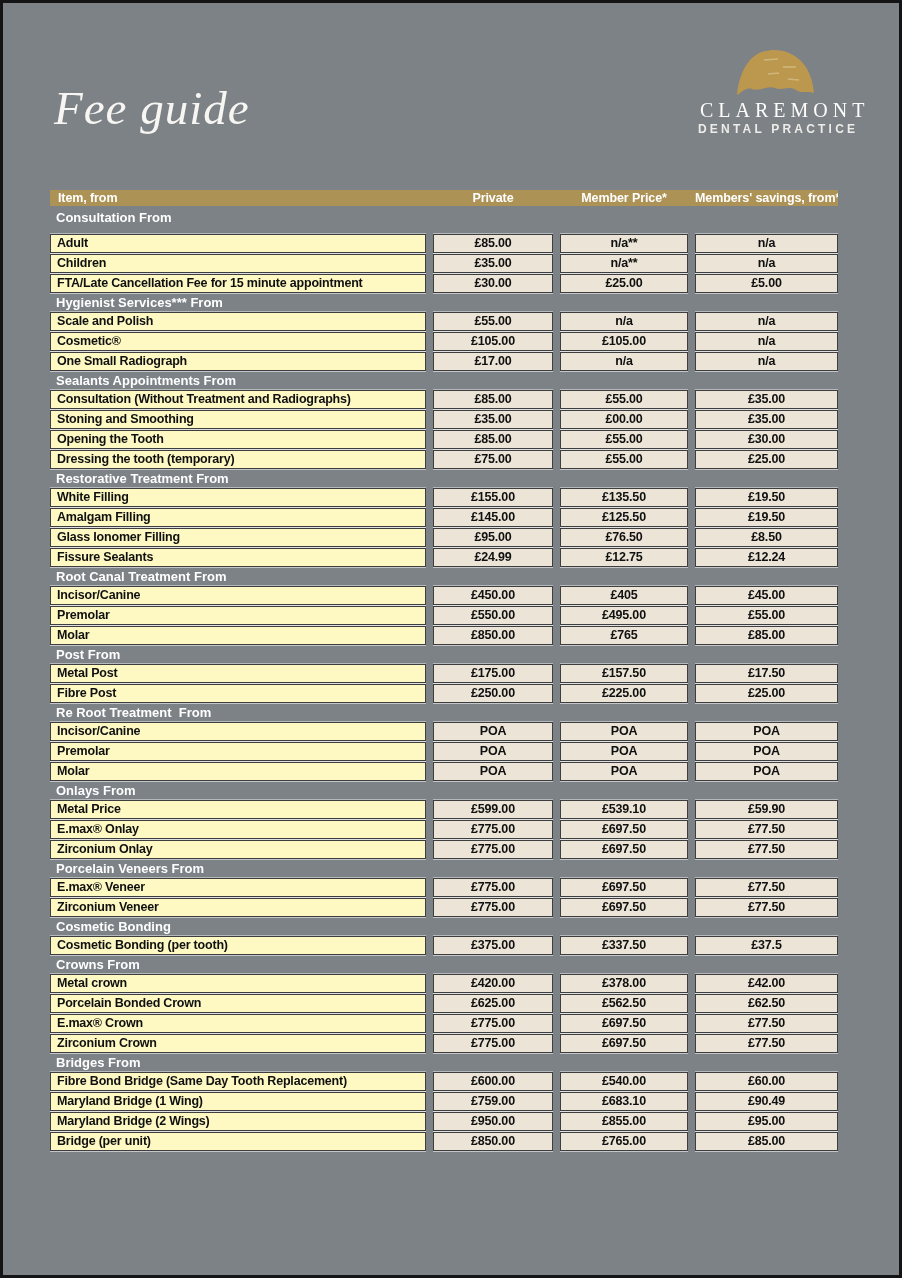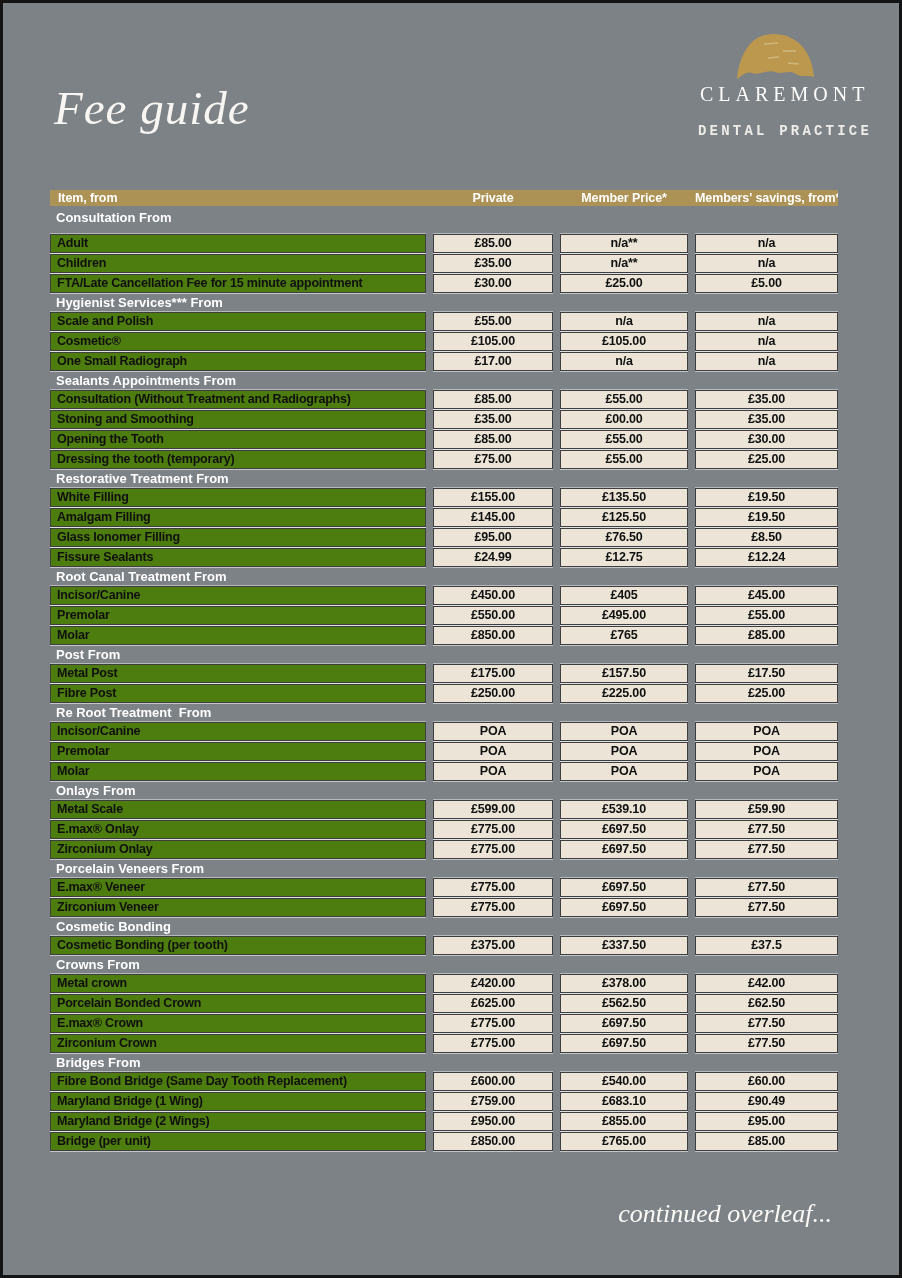--- a/index.html
+++ b/index.html
@@ -20,41 +20,41 @@
     top: 78px;
     font-family: "Liberation Serif", serif;
     font-style: italic;
     font-weight: normal;
     font-size: 47px;
     color: #f7f6f2;
     letter-spacing: 1px;
   }
   .logo {
     position: absolute;
-    top: 28px;
+    top: 44px;
     right: 44px;
     width: 160px;
     text-align: right;
   }
   .logo-dome { display: block; margin: 0 auto 2px auto; }
   .logo-brand {
     font-family: "Liberation Serif", serif;
     font-size: 20px;
     color: #fdfdfb;
     letter-spacing: 5px;
     margin-left: 5px;
     white-space: nowrap;
   }
   .logo-tagline {
-    font-family: Liberation Mono, monospace;
-    font-size: 14px;
+    font-family: Liberation Sans, sans-serif;
+    font-size: 12px;
     font-weight: bold;
     color: #edece8;
     letter-spacing: 3.2px;
-    margin-top: 17px;
+    margin-top: 0;
     margin-left: 3px;
     white-space: nowrap;
   }
   .fee-table {
     position: absolute;
     left: 47px;
     top: 187px;
     width: 788px;
   }
   .thead {
@@ -106,21 +106,21 @@
     line-height: 17px;
     border: 1px solid #3e3e3e;
     font-size: 12.5px;
     font-weight: bold;
     letter-spacing: -0.2px;
     color: #101010;
     box-shadow: 0 1px 0 rgba(255,255,255,0.55), 0 -1px 0 rgba(255,255,255,0.45);
     overflow: hidden;
     white-space: nowrap;
   }
-  .item-cell { background: #4d7c0f; padding-left: 6px; text-align: left; }
+  .item-cell { background: #fef9c3; padding-left: 6px; text-align: left; }
   .price-cell { background: #ece5d7; text-align: center; }
   .continued-note {
     position: absolute;
     top: 1196px;
     right: 67px;
     font-family: "Liberation Serif", serif;
     font-style: italic;
     font-size: 26px;
     color: #fbfaf7;
   }
@@ -288,21 +288,21 @@
           <div class="cell price-cell">POA</div>
         </div>
         <div class="data-row">
           <div class="cell item-cell">Molar</div>
           <div class="cell price-cell">POA</div>
           <div class="cell price-cell">POA</div>
           <div class="cell price-cell">POA</div>
         </div>
         <div class="section-row">Onlays From</div>
         <div class="data-row">
-          <div class="cell item-cell">Metal Scale</div>
+          <div class="cell item-cell">Metal Price</div>
           <div class="cell price-cell">£599.00</div>
           <div class="cell price-cell">£539.10</div>
           <div class="cell price-cell">£59.90</div>
         </div>
         <div class="data-row">
           <div class="cell item-cell">E.max® Onlay</div>
           <div class="cell price-cell">£775.00</div>
           <div class="cell price-cell">£697.50</div>
           <div class="cell price-cell">£77.50</div>
         </div>
@@ -378,15 +378,14 @@
         </div>
         <div class="data-row">
           <div class="cell item-cell">Bridge (per unit)</div>
           <div class="cell price-cell">£850.00</div>
           <div class="cell price-cell">£765.00</div>
           <div class="cell price-cell">£85.00</div>
         </div>
       </div>
   </div>
 
-  <div class="continued-note">continued overleaf...</div>
 
 </div>
 
 </body></html>

